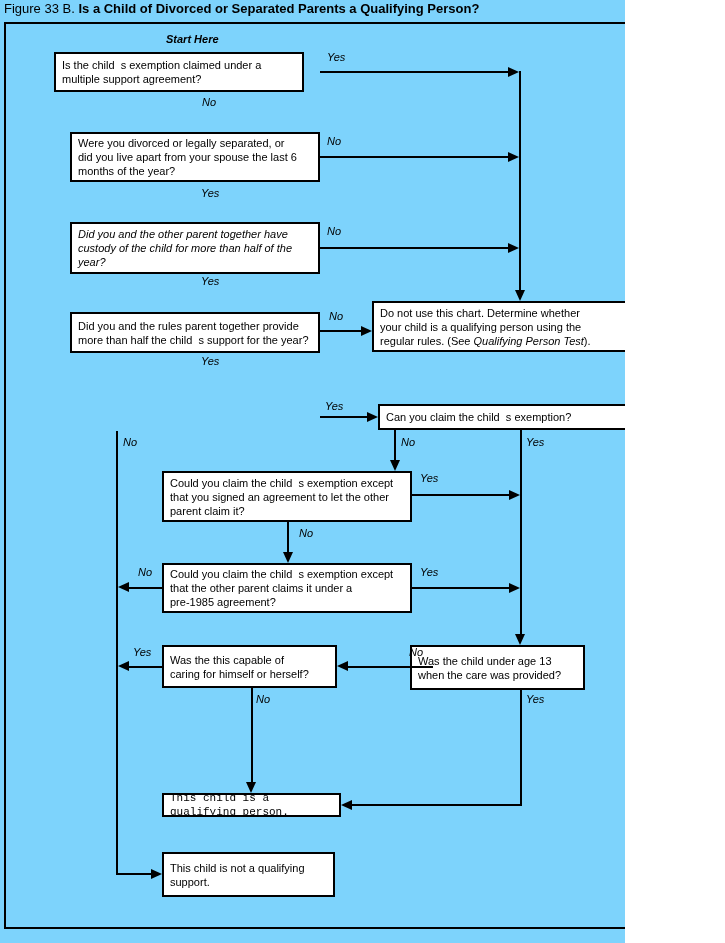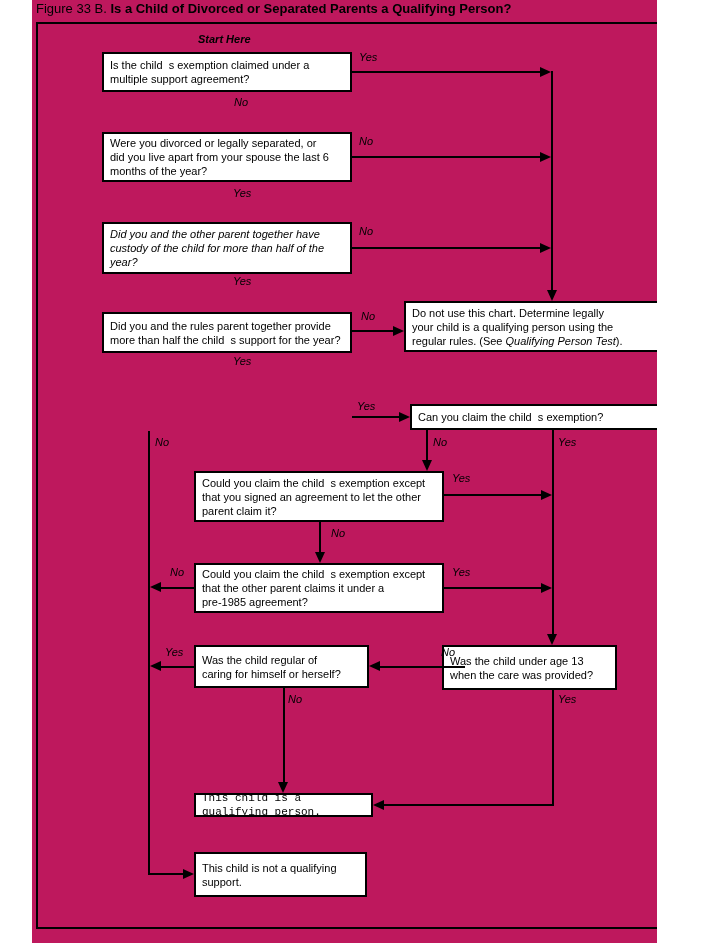--- a/index.html
+++ b/index.html
@@ -1,17 +1,17 @@
 <!DOCTYPE html>
 <html><head>
 <meta charset="utf-8">
 <style>
   html,body{margin:0;padding:0;background:#fff;}
-  .page{position:relative;width:625px;height:943px;background:#be185d;color:#000;
-        font-family:"Liberation Sans",sans-serif;overflow:hidden;margin-left:32px;}
+  .page{position:relative;width:625px;height:943px;background:#7dd3fc;color:#000;
+        font-family:"Liberation Sans",sans-serif;overflow:hidden;}
   .title{position:absolute;left:4px;top:1px;font-size:13px;white-space:nowrap;}
   .title .t-prefix{font-weight:normal;}
   .title .t-main{font-weight:bold;}
   .frame{position:absolute;left:4px;top:22px;width:691px;height:903px;border:2px solid #000;}
   .start{position:absolute;left:166px;top:33px;font-size:11px;font-weight:bold;font-style:italic;}
   .fbox{position:absolute;border:2px solid #000;background:#fff;box-sizing:border-box;
         display:flex;align-items:center;padding:0 6px;font-size:11px;}
   .fbox span{white-space:pre-wrap;line-height:14px;}
   .it{font-style:italic;}
   .line{position:absolute;background:#000;}
@@ -27,40 +27,40 @@
 <div class="page">
 
   <div class="title">
     <span class="t-prefix">Figure 33 B. </span><span class="t-main">Is a Child of Divorced or Separated Parents a Qualifying Person?</span>
   </div>
 
   <div class="frame"></div>
 
   <div class="start">Start Here</div>
 
-  <div class="fbox" style="left:70px;top:52px;width:250px;height:40px;">
+  <div class="fbox" style="left:54px;top:52px;width:250px;height:40px;">
     <span>Is the child  s exemption claimed under a
 multiple support agreement?</span>
   </div>
   <div class="fbox" style="left:70px;top:132px;width:250px;height:50px;">
     <span>Were you divorced or legally separated, or
 did you live apart from your spouse the last 6
 months of the year?</span>
   </div>
   <div class="fbox" style="left:70px;top:222px;width:250px;height:52px;font-style:italic;">
     <span>Did you and the other parent together have
 custody of the child for more than half of the
 year?</span>
   </div>
   <div class="fbox" style="left:70px;top:312px;width:250px;height:41px;">
     <span>Did you and the rules parent together provide
 more than half the child  s support for the year?</span>
   </div>
   <div class="fbox" style="left:372px;top:301px;width:256px;height:51px;">
-    <span><span>Do not use this chart. Determine legally
+    <span><span>Do not use this chart. Determine whether
 your child is a qualifying person using the
 regular rules. (See </span><span class="it">Qualifying Person Test</span><span>).</span></span>
   </div>
   <div class="fbox" style="left:378px;top:404px;width:249px;height:26px;">
     <span>Can you claim the child  s exemption?</span>
   </div>
   <div class="fbox" style="left:162px;top:471px;width:250px;height:51px;">
     <span>Could you claim the child  s exemption except
 that you signed an agreement to let the other
 parent claim it?</span>
@@ -68,21 +68,21 @@
   <div class="fbox" style="left:162px;top:563px;width:250px;height:50px;">
     <span>Could you claim the child  s exemption except
 that the other parent claims it under a
 pre-1985 agreement?</span>
   </div>
   <div class="fbox" style="left:410px;top:645px;width:175px;height:45px;">
     <span>Was the child under age 13
 when the care was provided?</span>
   </div>
   <div class="fbox" style="left:162px;top:645px;width:175px;height:43px;">
-    <span>Was the child regular of
+    <span>Was the this capable of
 caring for himself or herself?</span>
   </div>
   <div class="fbox" style="left:162px;top:793px;width:179px;height:24px;font-family:Liberation Mono, monospace;">
     <span>This child is a qualifying person.</span>
   </div>
   <div class="fbox" style="left:162px;top:852px;width:173px;height:45px;">
     <span>This child is not a qualifying
 support.</span>
   </div>
 

